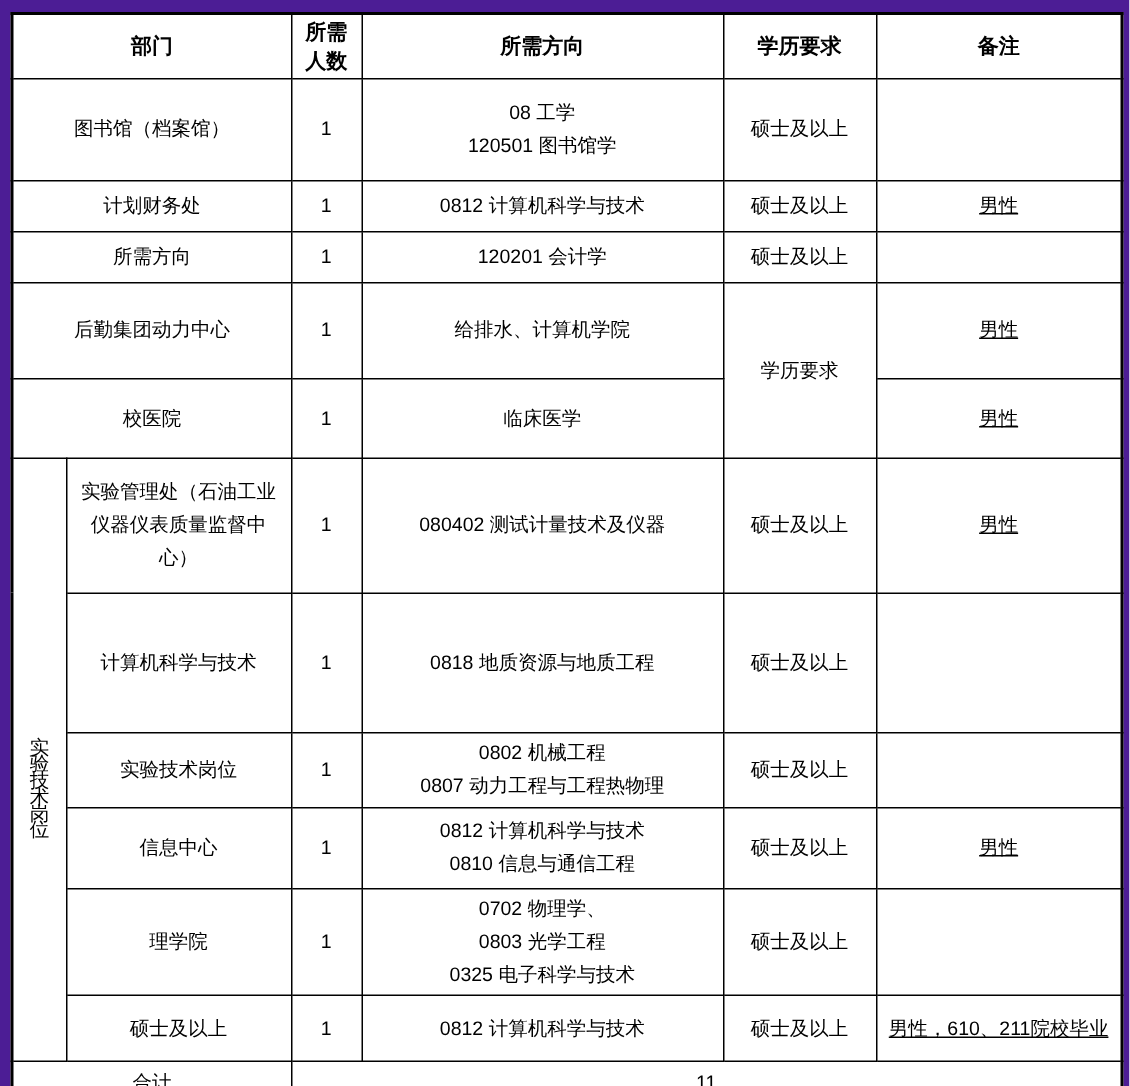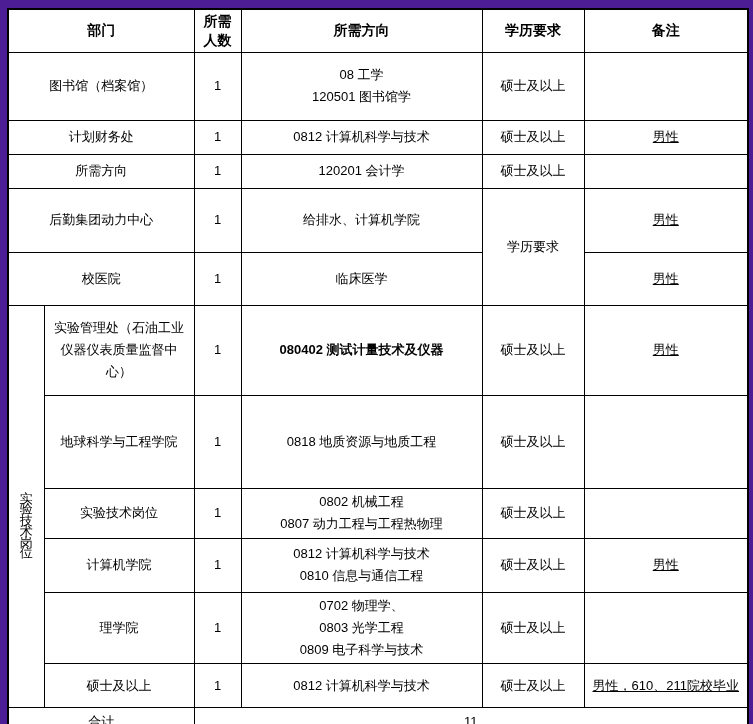--- a/index.html
+++ b/index.html
@@ -45,21 +45,21 @@
     text-align: left;
     padding-left: 7px;
     padding-right: 6px;
   }
   td.remark {
     text-align: left;
     padding-left: 8px;
     text-decoration: underline;
   }
   td.bold {
-    font-weight: bold;
+    font-weight: normal;
   }
   td.groupcell {
     padding: 0;
   }
   .vert {
     display: inline-block;
     writing-mode: vertical-rl;
     text-orientation: upright;
     letter-spacing: 11px;
     font-size: 13px;
@@ -134,51 +134,51 @@
           <span class="vert">实验技术岗位</span>
         </td>
         <td class="left">实验管理处（石油工业仪器仪表质量监督中心）</td>
         <td>1</td>
         <td class="bold">080402 测试计量技术及仪器</td>
         <td>硕士及以上</td>
         <td class="remark">男性</td>
       </tr>
 
       <tr style="height:93px">
-        <td class="left">地球科学与工程学院</td>
+        <td class="left">计算机科学与技术</td>
         <td>1</td>
         <td>0818 地质资源与地质工程</td>
         <td>硕士及以上</td>
         <td class="remark"></td>
       </tr>
 
       <tr style="height:50px">
         <td class="left">实验技术岗位</td>
         <td>1</td>
         <td>0802 机械工程
 0807 动力工程与工程热物理</td>
         <td>硕士及以上</td>
         <td class="remark"></td>
       </tr>
 
       <tr style="height:54px">
-        <td class="left">计算机学院</td>
+        <td class="left">信息中心</td>
         <td>1</td>
         <td>0812 计算机科学与技术
 0810 信息与通信工程</td>
         <td>硕士及以上</td>
         <td class="remark">男性</td>
       </tr>
 
       <tr style="height:62px">
         <td class="left">理学院</td>
         <td>1</td>
         <td>0702 物理学、
 0803 光学工程
-0809 电子科学与技术</td>
+0325 电子科学与技术</td>
         <td>硕士及以上</td>
         <td class="remark"></td>
       </tr>
 
       <tr style="height:44px">
         <td class="left">硕士及以上</td>
         <td>1</td>
         <td>0812 计算机科学与技术</td>
         <td>硕士及以上</td>
         <td class="remark">男性，610、211院校毕业</td>

